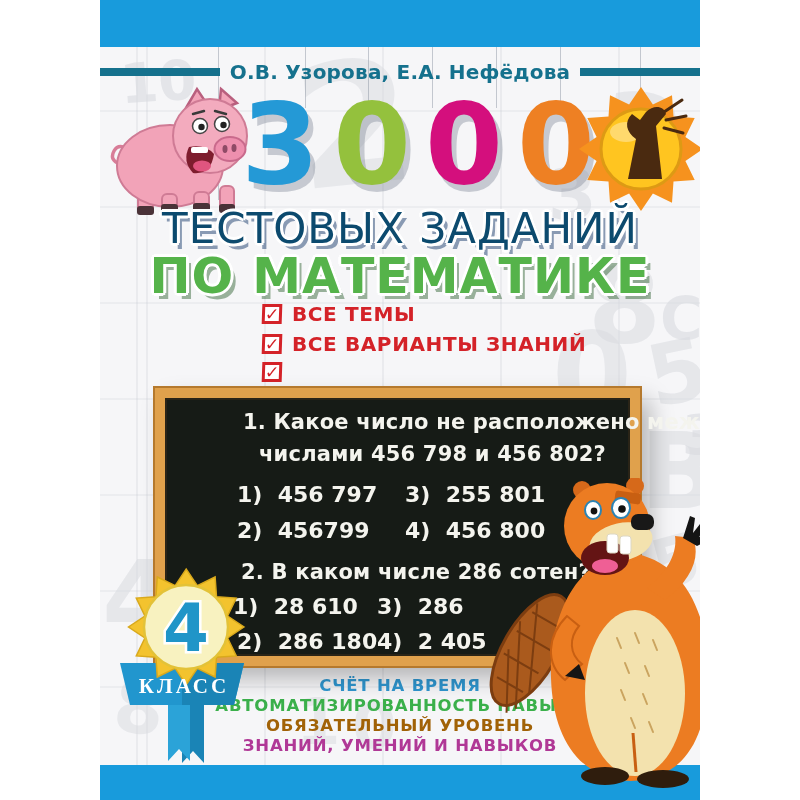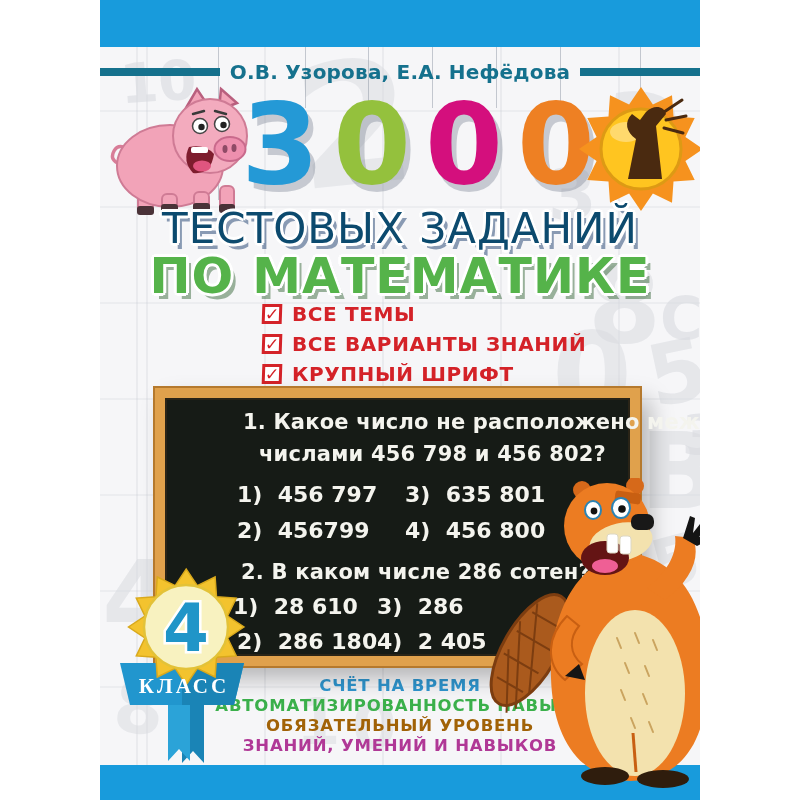--- a/index.html
+++ b/index.html
@@ -167,29 +167,28 @@
       <div class="feature-row">
         <div class="checkbox">
             <span>✓</span>
           </div>
         <div class="feature-label">ВСЕ ВАРИАНТЫ ЗНАНИЙ</div>
       </div>
       <div class="feature-row">
         <div class="checkbox">
             <span>✓</span>
           </div>
-        <div class="feature-label">КРУПНЫЙ ШРИФТ</div>
       </div>
     </div>
 
     <div class="chalkboard">
       <div class="line q" style="left:78px;top:12px;">1. Какое число не расположено между</div>
       <div class="line q" style="left:94px;top:44px;">числами 456 798 и 456 802?</div>
       <div class="line opt" style="left:72px;top:84px;">1)  456 797</div>
-      <div class="line opt" style="left:240px;top:84px;">3)  635 801</div>
+      <div class="line opt" style="left:240px;top:84px;">3)  255 801</div>
       <div class="line opt" style="left:72px;top:120px;">2)  456799</div>
       <div class="line opt" style="left:240px;top:120px;">4)  456 800</div>
       <div class="line q" style="left:76px;top:162px;">2. В каком числе 286 сотен?</div>
       <div class="line opt" style="left:68px;top:196px;">1)  28 610</div>
       <div class="line opt" style="left:212px;top:196px;">3)  286</div>
       <div class="line opt" style="left:72px;top:231px;">2)  286 180</div>
       <div class="line opt" style="left:212px;top:231px;">4)  2 405</div>
       <div class="chalk"></div>
     </div>
 

